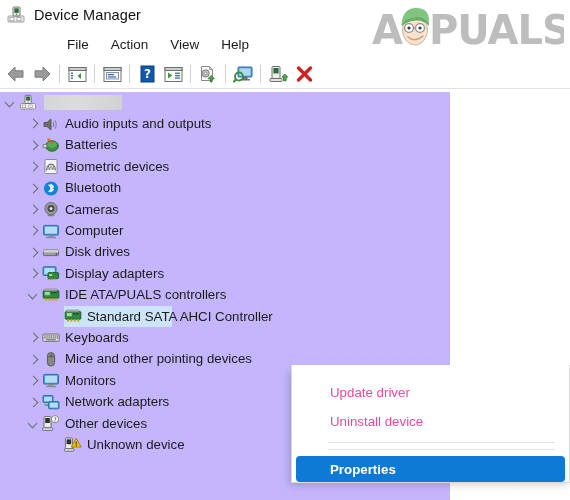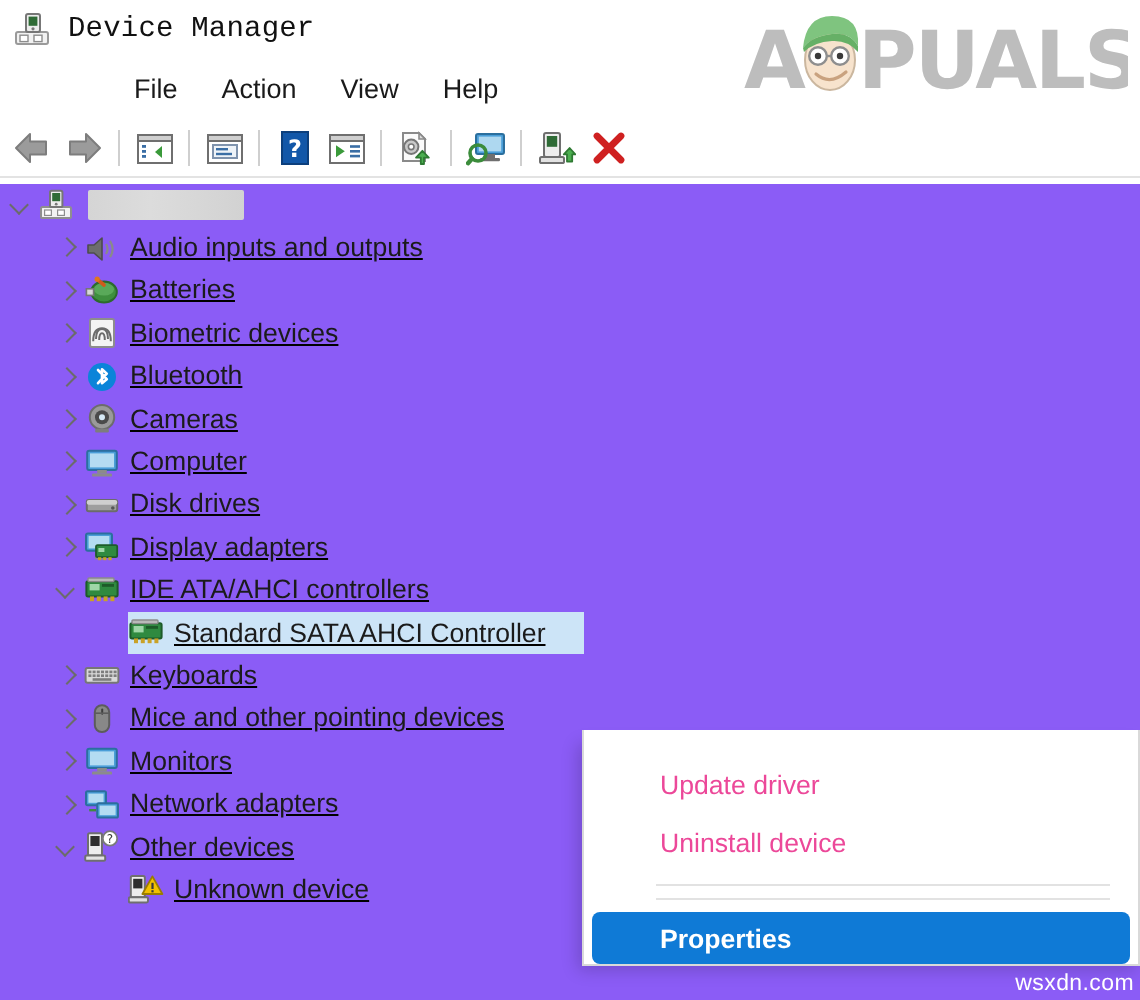--- a/index.html
+++ b/index.html
@@ -30,21 +30,20 @@
     width: 20px; height: 20px;
     position: relative;
     flex: 0 0 auto;
     margin-right: 8px;
   }
   .title-text {
     font-size: 14.5px;
     color: #111111;
     letter-spacing: .1px;
     white-space: nowrap;
-    font-family: Liberation Mono, monospace;
   }
 
   
   .menubar {
     position: absolute; left: 0; top: 31px;
     width: 570px; height: 26px;
     display: flex; align-items: center;
     background: #ffffff;
     padding-left: 8px;
     margin-left: 48px;
@@ -76,24 +75,23 @@
     margin: 0 4px; flex: 0 0 auto;
   }
   .toolbar-rule {
     position: absolute; left: 0; top: 88px;
     width: 570px; height: 1px; background: #e3e3e3;
   }
 
   
   .tree {
     position: absolute; left: 0; top: 92px;
-    width: 570px; height: 408px;
-    background: #8b5cf6;
+    width: 450px; height: 408px;
+    background: #c4b5fd;
     overflow: hidden;
-    text-decoration: underline;
   }
   .row {
     position: relative;
     height: 21.4px;
     display: flex; align-items: center;
     white-space: nowrap;
     cursor: default;
   }
   .chev {
     width: 16px; height: 16px;
@@ -485,21 +483,21 @@
           <rect x="1.2" y="3.6" width="15.6" height="7.6" rx=".8" fill="#2f8a40" stroke="#1d5b29" stroke-width="1"></rect>
           <rect x="2.8" y="5" width="5" height="3.2" fill="#9fd6a8"></rect>
           <rect x="9" y="5" width="6" height="1.4" fill="#1d5b29"></rect>
           <rect x="2" y="2" width="13" height="1.8" rx=".5" fill="#b9b9b9" stroke="#8a8a8a" stroke-width=".7"></rect>
           <rect x="3" y="11.2" width="2" height="2.4" fill="#c9a227"></rect>
           <rect x="6.4" y="11.2" width="2" height="2.4" fill="#c9a227"></rect>
           <rect x="9.8" y="11.2" width="2" height="2.4" fill="#c9a227"></rect>
           <rect x="13.2" y="11.2" width="2" height="2.4" fill="#c9a227"></rect>
         </svg>
       </span>
-      <span class="label">IDE ATA/AHCI controllers</span>
+      <span class="label">IDE ATA/PUALS controllers</span>
     </div>
 
     <div class="row selected" style="padding-left:64px">
       <span class="selbg" style="left:64px;right:278px"></span>
       <span class="icon-box">
         <svg width="18" height="17" viewBox="0 0 18 17">
           <rect x="1.2" y="3.6" width="15.6" height="7.6" rx=".8" fill="#2f8a40" stroke="#1d5b29" stroke-width="1"></rect>
           <rect x="2.8" y="5" width="5" height="3.2" fill="#9fd6a8"></rect>
           <rect x="9" y="5" width="6" height="1.4" fill="#1d5b29"></rect>
           <rect x="2" y="2" width="13" height="1.8" rx=".5" fill="#b9b9b9" stroke="#8a8a8a" stroke-width=".7"></rect>

